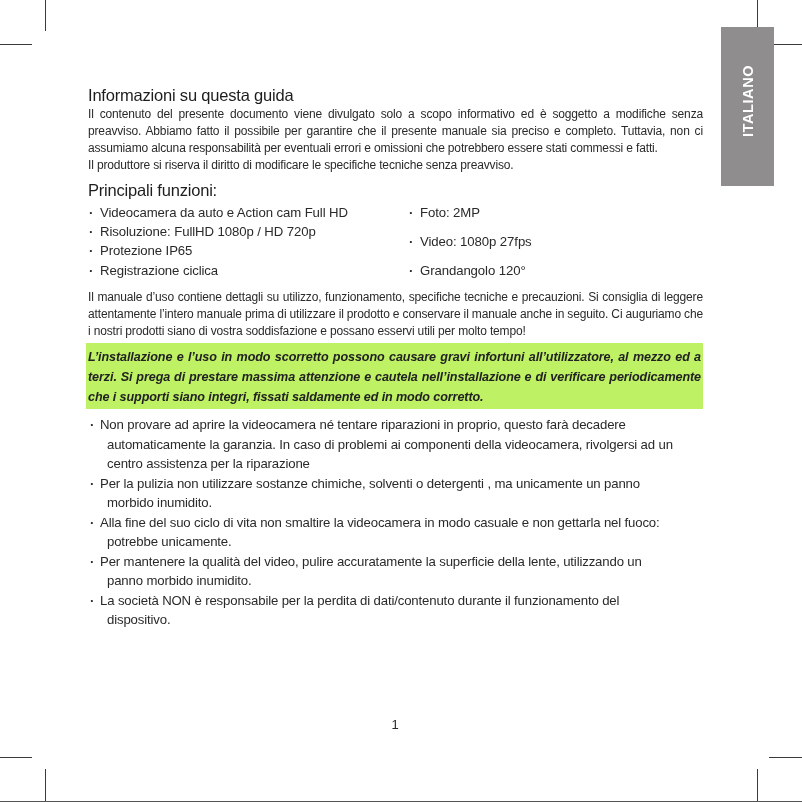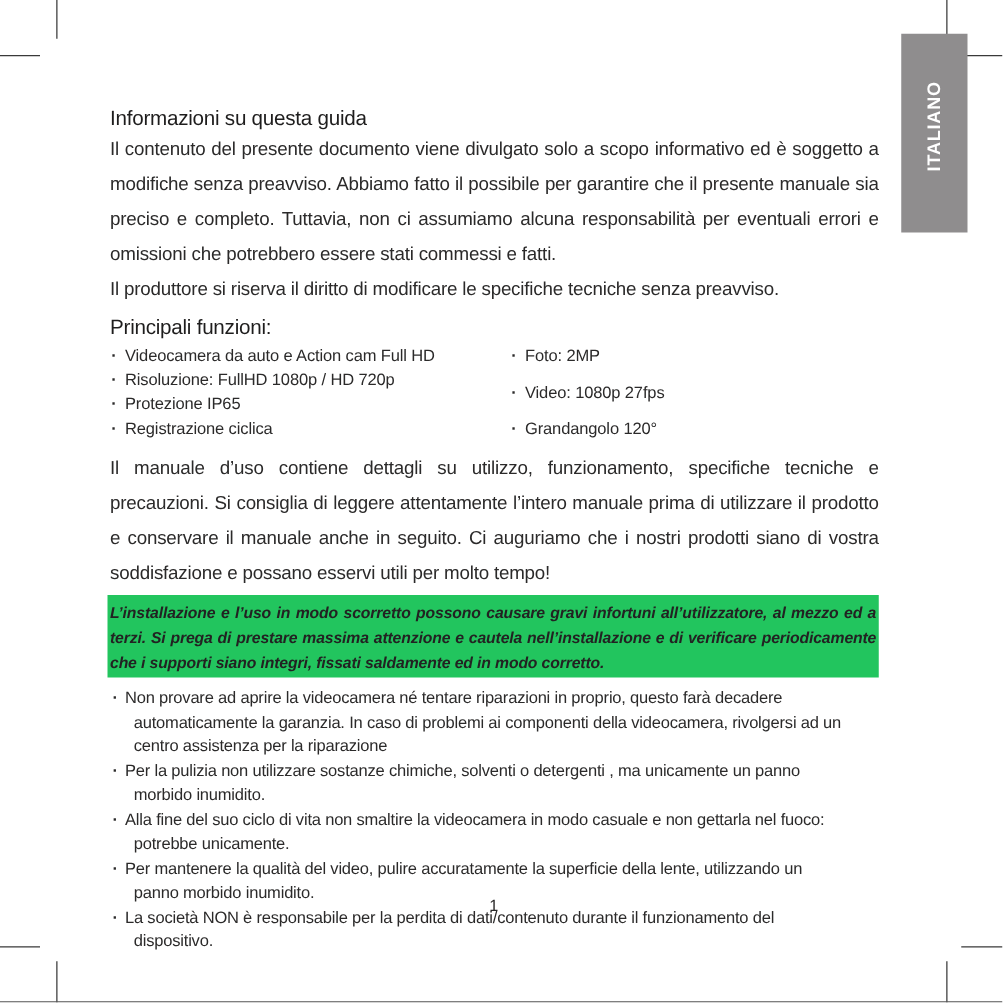--- a/index.html
+++ b/index.html
@@ -56,22 +56,22 @@
     h2 {
       margin: 0;
       font-size: 16.5px;
       font-weight: normal;
       color: #1e1d1d;
       line-height: 22px;
       letter-spacing: -0.2px;
     }
     p {
       margin: 0;
-      font-size: 15px;
-      line-height: 28px;
+      font-size: 12px;
+      line-height: 17px;
       text-align: justify;
       letter-spacing: -0.15px;
     }
     .para-last { text-align: left; }
     .features {
       position: relative;
       height: 82px;
       margin-top: 4px;
     }
     .feat-col {
@@ -93,21 +93,21 @@
     }
     .feat-item::before {
       content: "\00B7";
       position: absolute;
       left: 1px;
       font-weight: bold;
     }
     .warning-box {
       margin-left: -2px;
       margin-right: 0;
-      background: #22c55e;
+      background: #bef264;
       padding: 4px 2px 2px 2px;
       font-style: italic;
       font-weight: bold;
       font-size: 12.6px;
       line-height: 20px;
       text-align: justify;
       color: #222;
       letter-spacing: -0.1px;
     }
     .warn-list {

